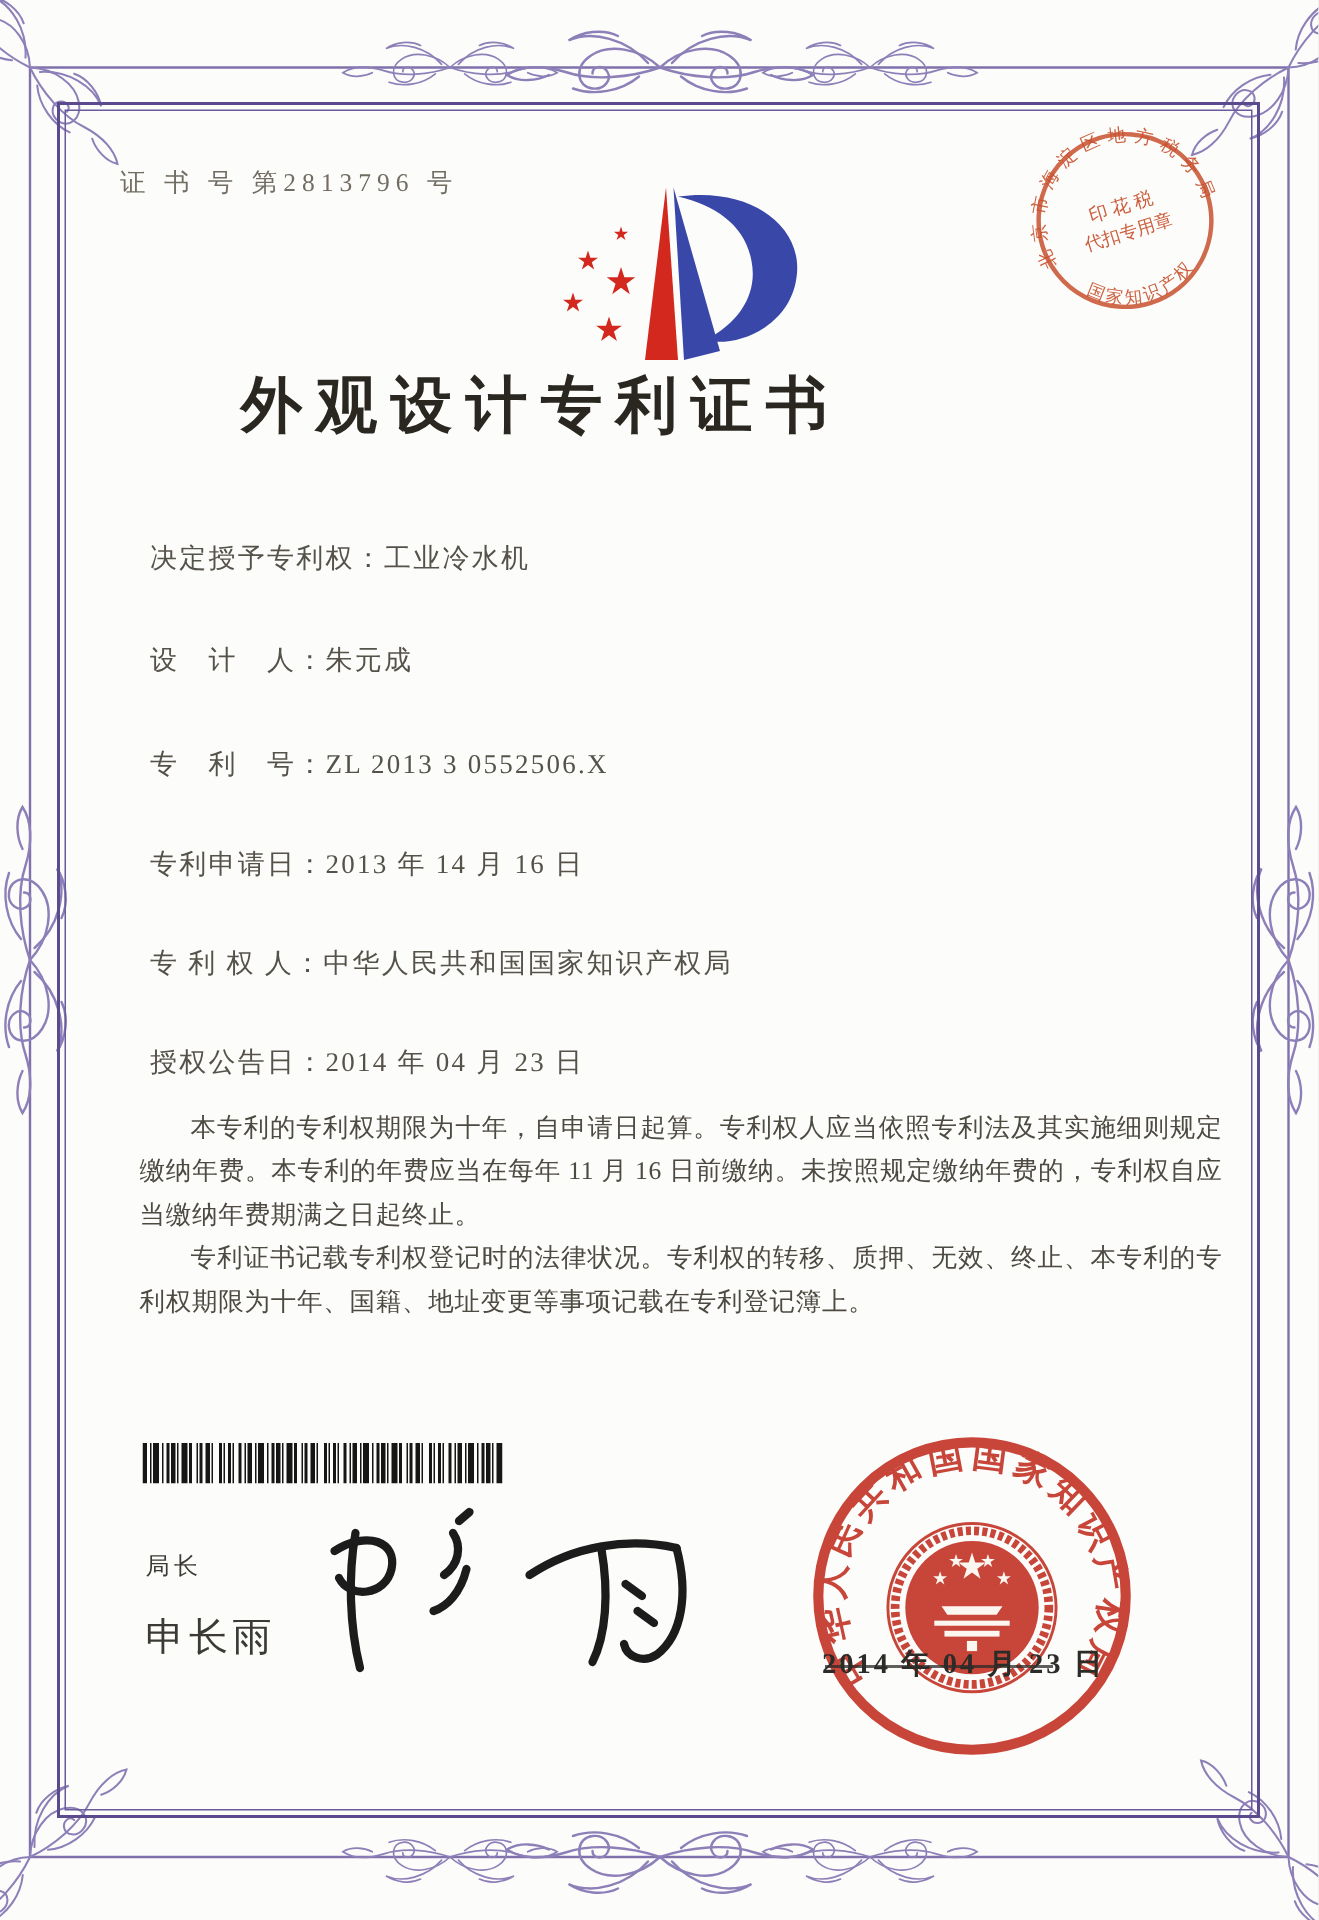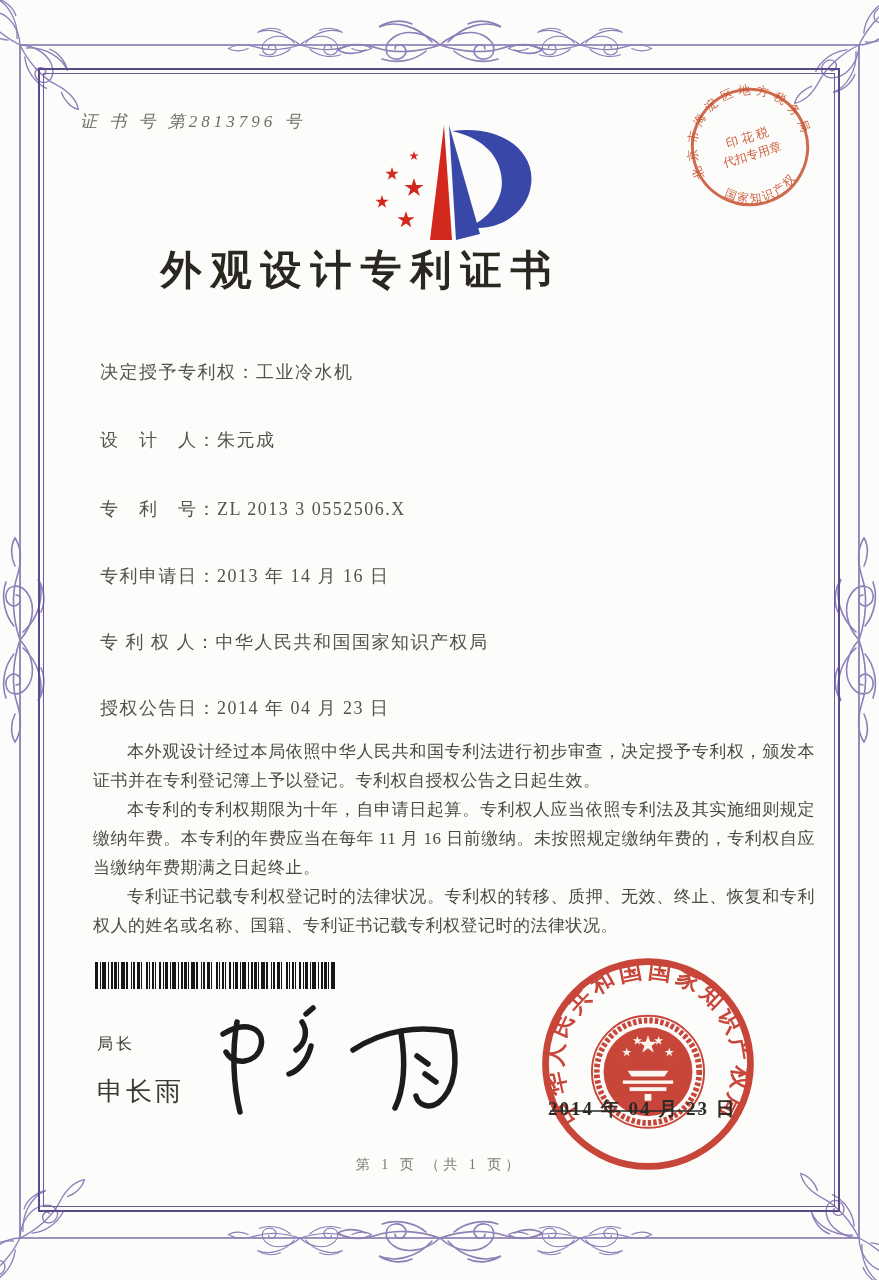--- a/index.html
+++ b/index.html
@@ -20,21 +20,21 @@
     left:38px;top:68px;width:802px;height:1144px;
     border:2.5px solid #5b4b8e;
     box-sizing:border-box;
   }
   .frame-inner{
     position:absolute;left:3px;top:3px;right:3px;bottom:3px;
     border:1px solid #6a5a9b;
   }
   .cert-no{
     left:80px;top:110px;
-    font-size:17px;letter-spacing:4px;color:#716d63;font-style:italic;
+    font-size:17px;letter-spacing:4px;color:#716d63;
   }
   .tax-stamp{left:685px;top:82px;width:130px;height:130px;}
   .logo{left:340px;top:122px;width:200px;height:122px;}
   .title{
     left:0;top:243px;width:721px;text-align:center;
     font-size:41px;font-weight:600;letter-spacing:9px;color:#2a2721;
   }
   .fields{left:100px;top:360px;width:700px;}
   .field-row{
     position:absolute;left:0;white-space:nowrap;
@@ -160,23 +160,22 @@
     </div>
     <div class="field-row" style="top:270px">
       <span>专 利 权 人：</span><span>中华人民共和国国家知识产权局</span>
     </div>
     <div class="field-row" style="top:336px">
       <span>授权公告日：</span><span>2014 年 04 月 23 日</span>
     </div>
   </div>
 
   <div class="abs paragraphs">
-    <p>本外观设计经过本局依照中华人民共和国专利法进行初步审查，决定授予专利权，颁发本证书并在专利登记簿上予以登记。专利权自授权公告之日起生效。</p>
     <p>本专利的专利权期限为十年，自申请日起算。专利权人应当依照专利法及其实施细则规定缴纳年费。本专利的年费应当在每年 11 月 16 日前缴纳。未按照规定缴纳年费的，专利权自应当缴纳年费期满之日起终止。</p>
-    <p>专利证书记载专利权登记时的法律状况。专利权的转移、质押、无效、终止、恢复和专利权人的姓名或名称、国籍、专利证书记载专利权登记时的法律状况。</p>
+    <p>专利证书记载专利权登记时的法律状况。专利权的转移、质押、无效、终止、本专利的专利权期限为十年、国籍、地址变更等事项记载在专利登记簿上。</p>
   </div>
 
   <svg class="abs barcode" viewBox="0 0 240 27" preserveAspectRatio="none" xmlns="http://www.w3.org/2000/svg">
     <line x1="0" y1="13.5" x2="240" y2="13.5" stroke="#161616" stroke-width="27" stroke-dasharray="3 2 1 1 4 2 1 2 2 1 3 1 1 2 4 1 2 3 1 1 2 2 3 1 1 4 2 1 1 2 2 1 1 3 2 2 1 1"></line>
   </svg>
 
   <div class="abs officer-title">局长</div>
   <div class="abs officer-name">申长雨</div>
 
   <svg class="abs signature" viewBox="0 0 280 115" xmlns="http://www.w3.org/2000/svg" fill="none" stroke="#1c1c1c" stroke-linecap="round" stroke-linejoin="round">
@@ -218,15 +217,14 @@
         <rect x="-26" y="17" width="52" height="3.5"></rect>
         <rect x="-19" y="24" width="38" height="4"></rect>
         <rect x="-3.5" y="31" width="7" height="7"></rect>
       </g>
     </g>
   </svg>
 
   <div class="abs seal-date-line"></div>
   <div class="abs seal-date">2014 年 04 月 23 日</div>
 
-  <div class="abs footer">第 1 页 （共 1 页）</div>
 
 </div>
 
 </body></html>

